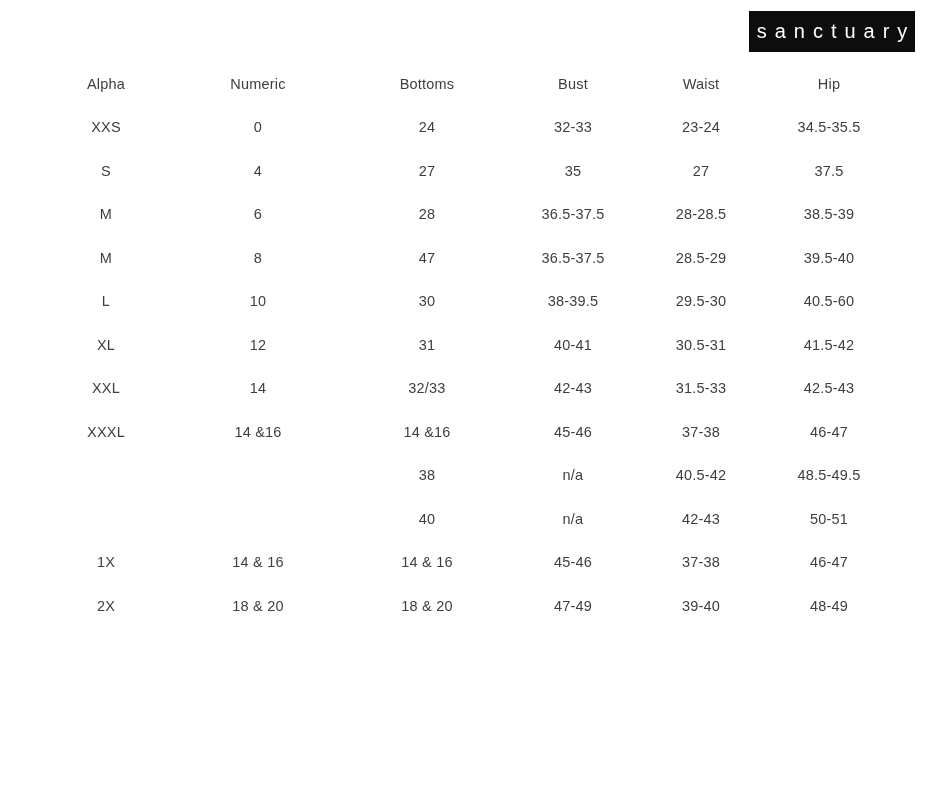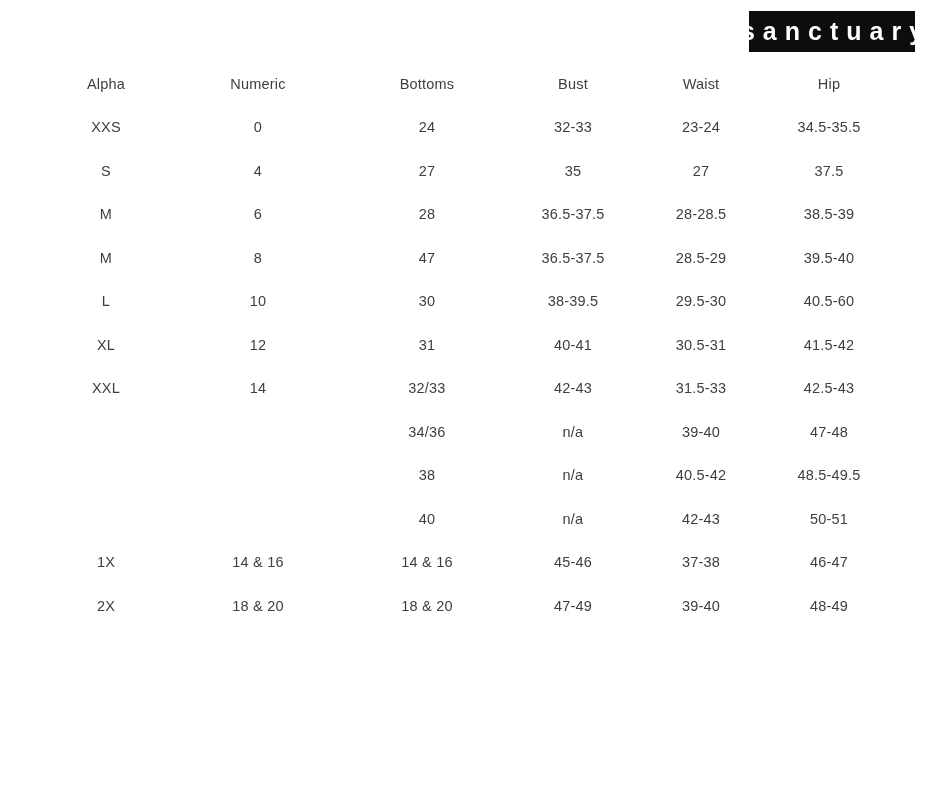--- a/index.html
+++ b/index.html
@@ -18,22 +18,22 @@
     position: absolute;
     top: 11px; right: 25px;
     width: 166px; height: 41px;
     background: #0d0d0d;
     display: flex;
     align-items: center;
     justify-content: center;
   }
   .logo span {
     color: #ffffff;
-    font-size: 25px;
-    font-weight: 700;
+    font-size: 20px;
+    font-weight: 400;
     letter-spacing: 8px;
     margin-right: -8px; 
     white-space: nowrap;
   }
   table.size-table {
     position: absolute;
     left: 30px; top: 62px;
     width: 852px;
     border-collapse: collapse;
     table-layout: fixed;
@@ -131,26 +131,26 @@
         </tr>
         <tr>
           <td>XXL</td>
           <td>14</td>
           <td>32/33</td>
           <td>42-43</td>
           <td>31.5-33</td>
           <td>42.5-43</td>
         </tr>
         <tr>
-          <td></td>
-          <td></td>
-          <td>34/36</td>
-          <td>n/a</td>
-          <td>39-40</td>
-          <td>47-48</td>
+          <td>XXXL</td>
+          <td>14 &amp;16</td>
+          <td>14 &amp;16</td>
+          <td>45-46</td>
+          <td>37-38</td>
+          <td>46-47</td>
         </tr>
         <tr>
           <td></td>
           <td></td>
           <td>38</td>
           <td>n/a</td>
           <td>40.5-42</td>
           <td>48.5-49.5</td>
         </tr>
         <tr>

